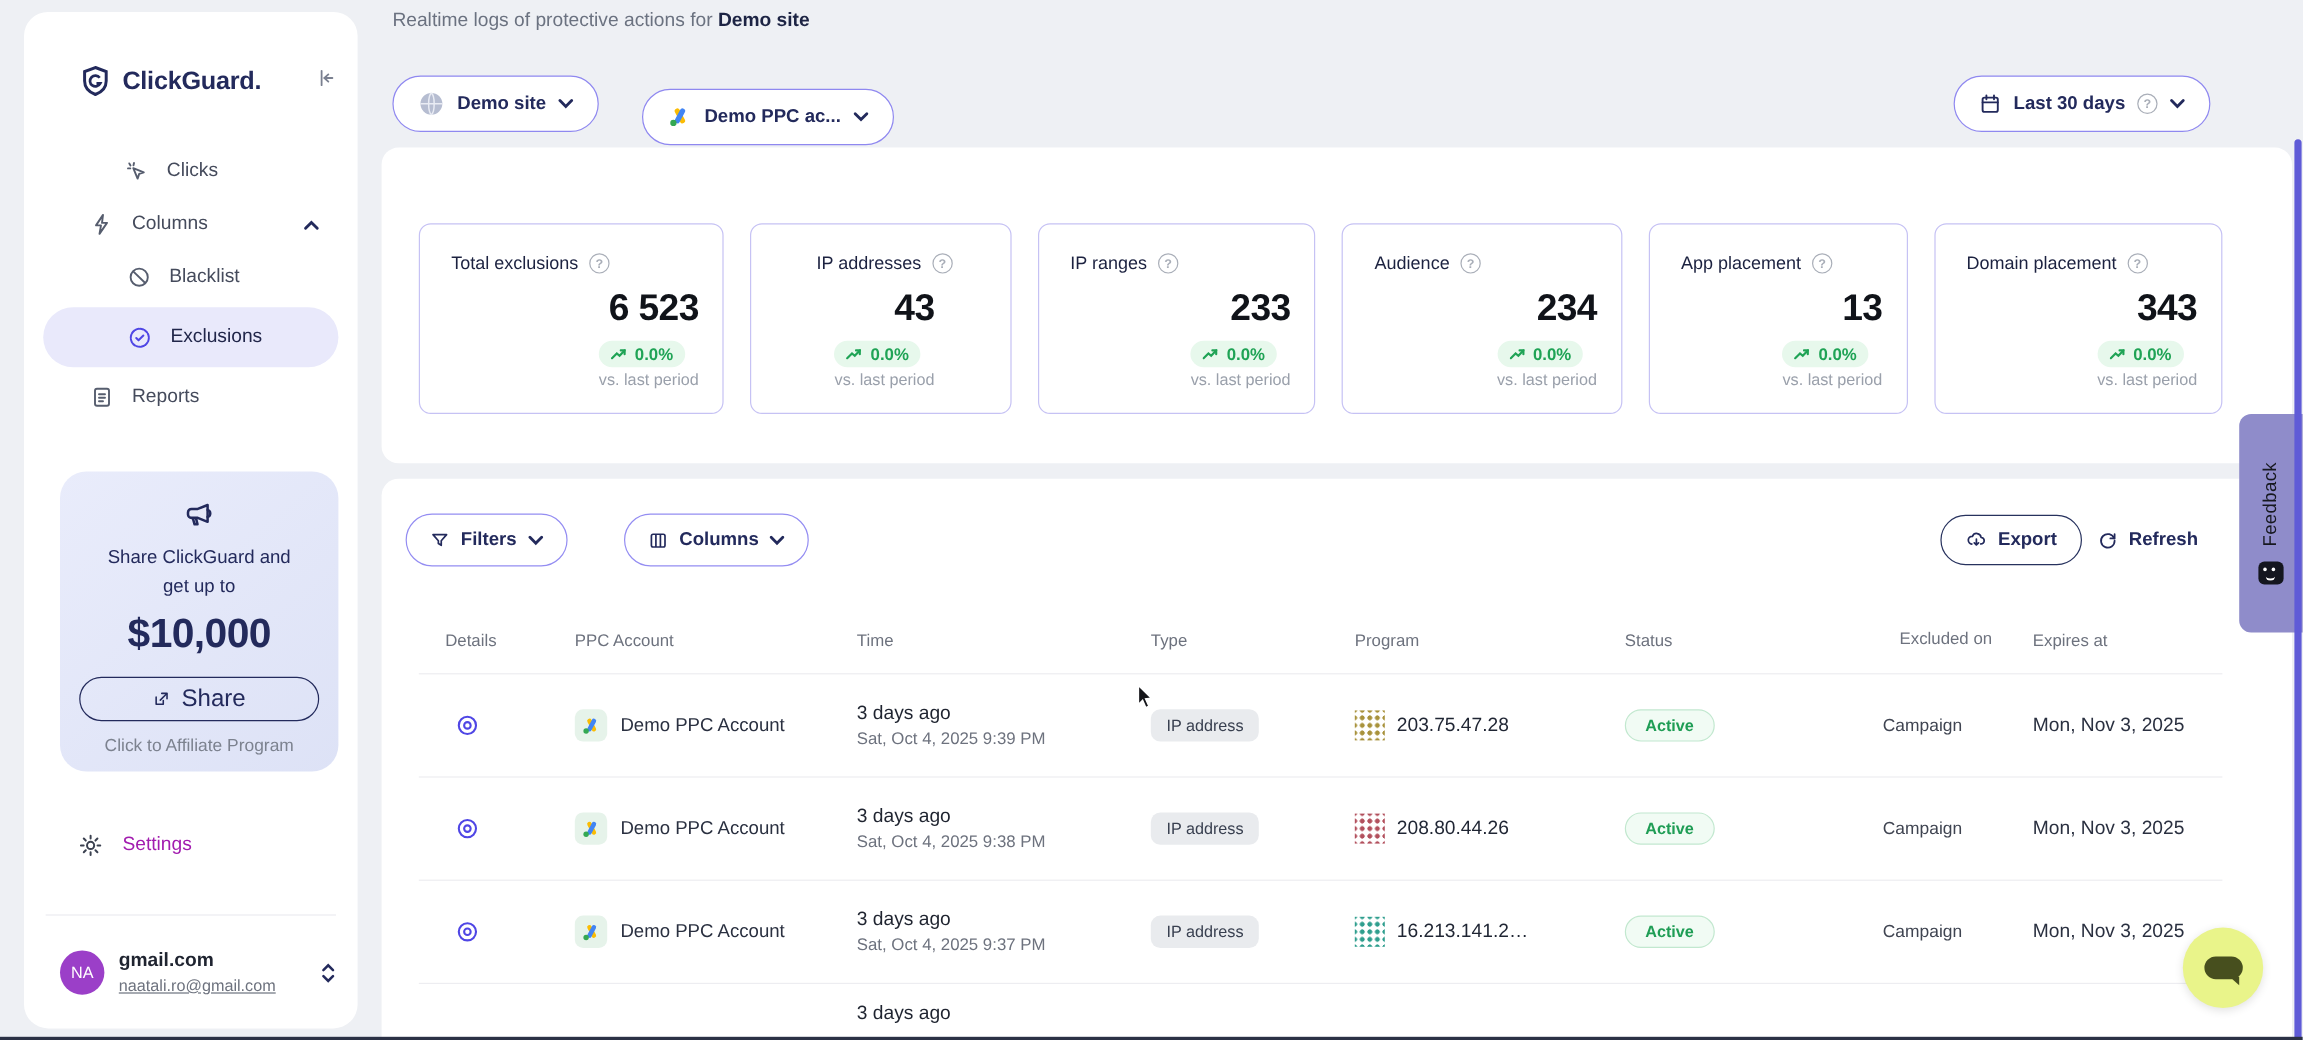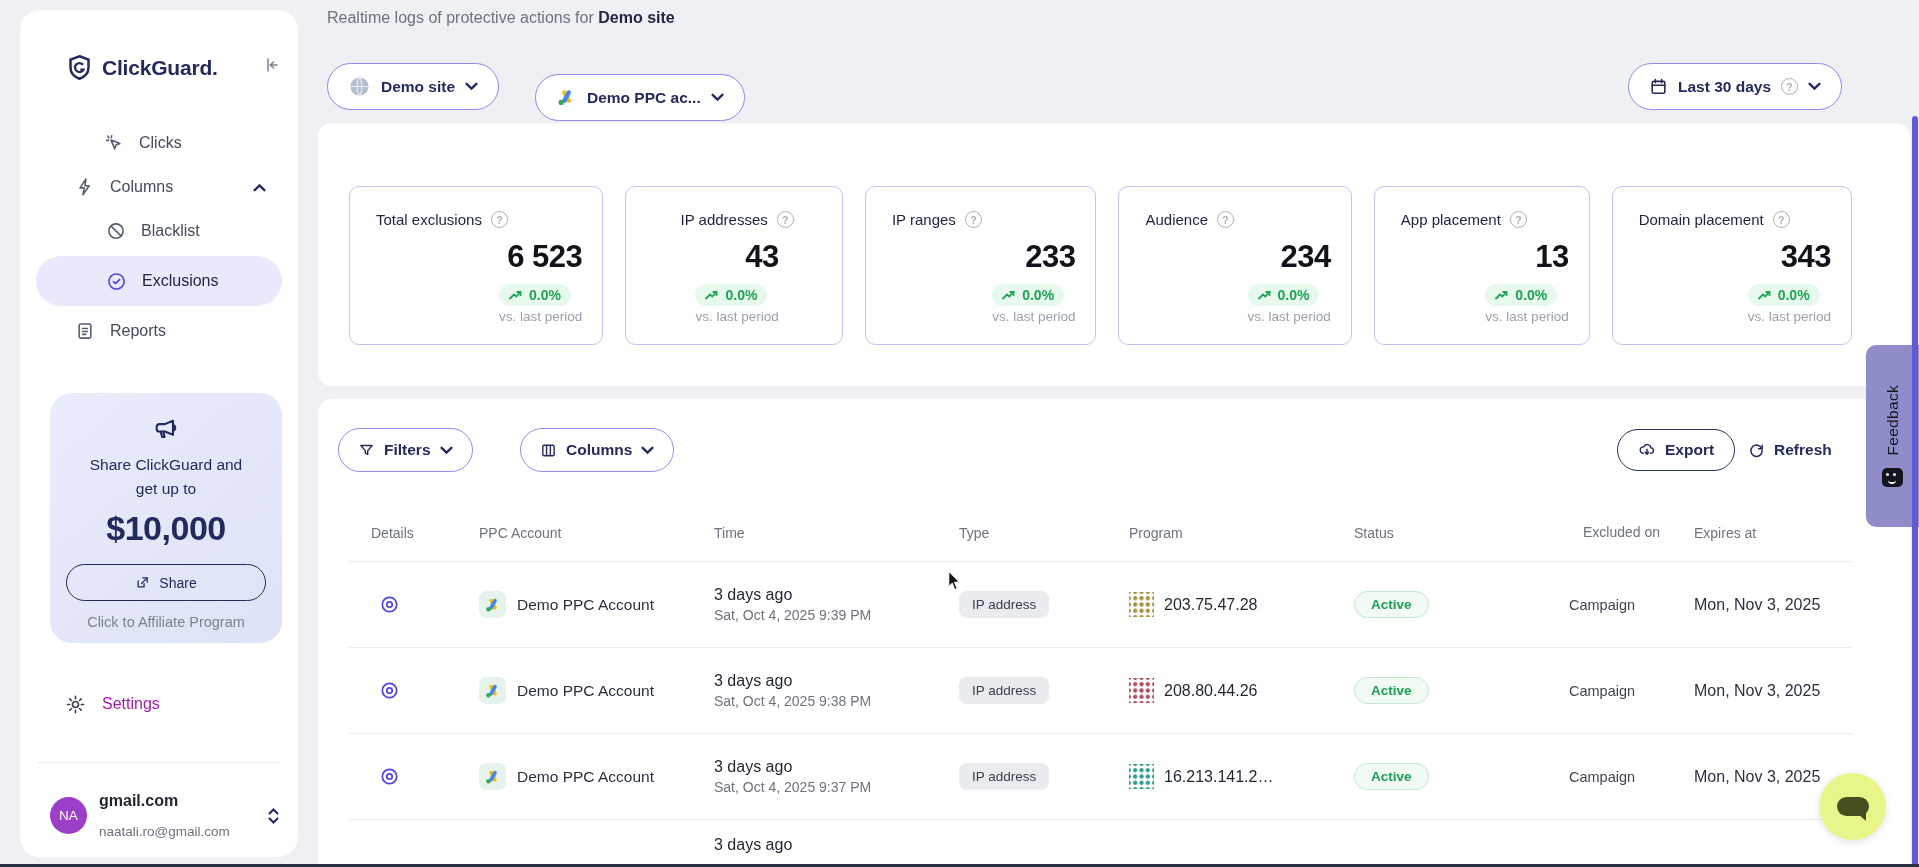--- a/index.html
+++ b/index.html
@@ -23,30 +23,30 @@
   .menu-item .chev{margin-left:auto;margin-right:32px;color:#232a5c;}
   .menu-item.active{background:#e9e9fb;border-radius:25px;margin:3px 16px;height:50px;padding-left:70px;color:#21264a;font-weight:500;}
   .mi-icon{color:#565d6e;}
   .menu-item.active .mi-icon{color:#4f46e5;}
 
   .promo{position:absolute;left:30px;top:383px;width:232px;height:250px;border-radius:22px;
     background:linear-gradient(140deg,#e9ecfb 0%,#dde2f6 100%);text-align:center;padding-top:22px;color:#232a5c;}
   .promo-line{font-size:15.5px;font-weight:500;line-height:1.55;margin-top:10px;}
   .promo-amount{font-size:34px;font-weight:700;margin-top:8px;letter-spacing:-0.5px;}
   .share-btn{display:flex;align-items:center;justify-content:center;gap:9px;margin:16px auto 0;width:200px;height:37px;
-    border:1.4px solid #232a5c;border-radius:19px;background:transparent;font-size:14px;font-weight:500;color:#232a5c;cursor:pointer;}
+    border:1.4px solid #232a5c;border-radius:19px;background:transparent;font-size:20px;font-weight:500;color:#232a5c;cursor:pointer;}
   .affiliate{margin-top:13px;font-size:14.5px;color:#7c828f;}
 
   .settings-row{position:absolute;left:0;top:672px;width:100%;display:flex;align-items:center;gap:16px;padding-left:45px;height:44px;font-size:16px;color:#a21caf;cursor:pointer;}
   .sidebar-divider{position:absolute;left:18px;right:18px;top:752px;height:1px;background:#ececf1;}
   .user-row{position:absolute;left:30px;top:782px;width:230px;display:flex;align-items:center;cursor:pointer;}
   .avatar{width:37px;height:37px;border-radius:50%;background:#9b3fc8;color:#fff;display:flex;align-items:center;justify-content:center;font-size:13.5px;font-weight:500;}
   .user-texts{margin-left:12px;flex:1;min-width:0;}
   .user-name{font-size:16px;font-weight:700;color:#1f2430;}
-  .user-email{font-size:13.5px;color:#6d727e;margin-top:14px;}
+  .user-email{font-size:13.5px;color:#6d727e;margin-top:4px;text-decoration:underline;}
   .user-chevrons{color:#232a5c;margin-left:4px;}
 
   
   .subtitle{position:absolute;left:327px;top:9px;font-size:16px;color:#6b7280;}
   .subtitle b{color:#1d2444;font-weight:700;}
   .pill{display:inline-flex;align-items:center;gap:10px;height:47px;border:1.5px solid #8f88f0;border-radius:24px;background:#fff;
     padding:0 20px;font-size:15.5px;font-weight:700;color:#232a5c;cursor:pointer;}
   .pill .chev{color:#232a5c;}
   .site-pill{position:absolute;left:327px;top:63px;}
   .account-pill{position:absolute;left:535px;top:74px;justify-content:flex-end;}

